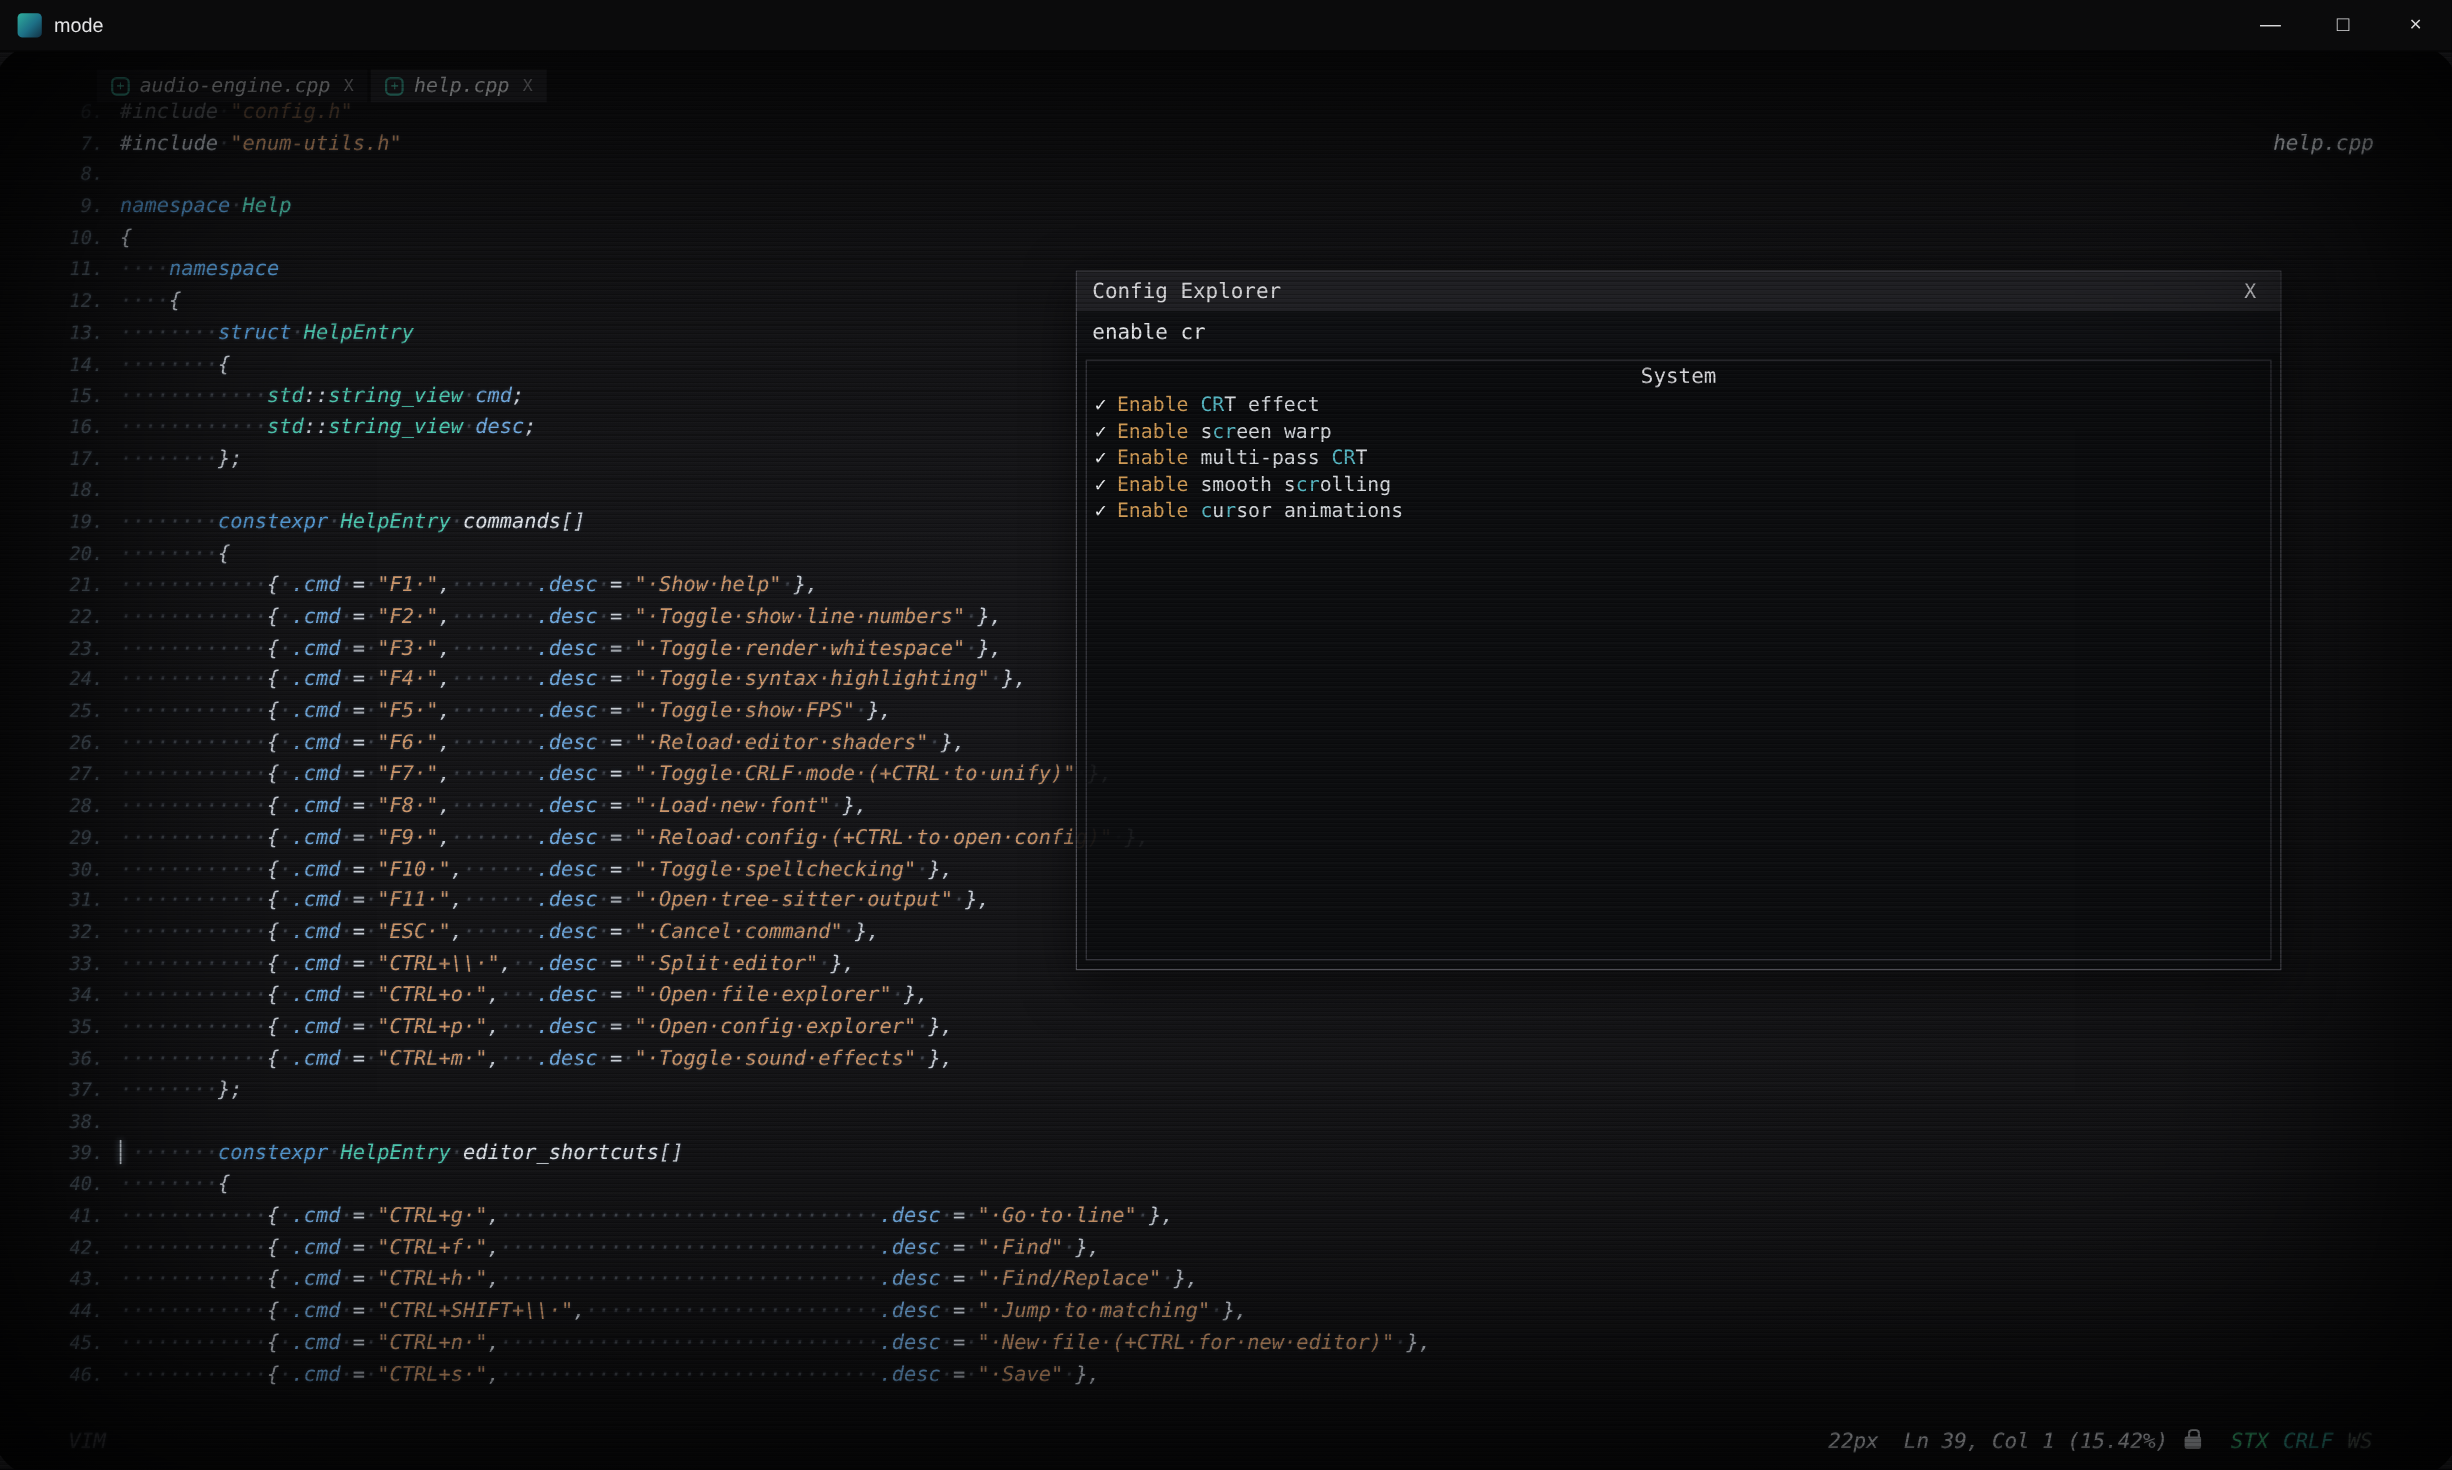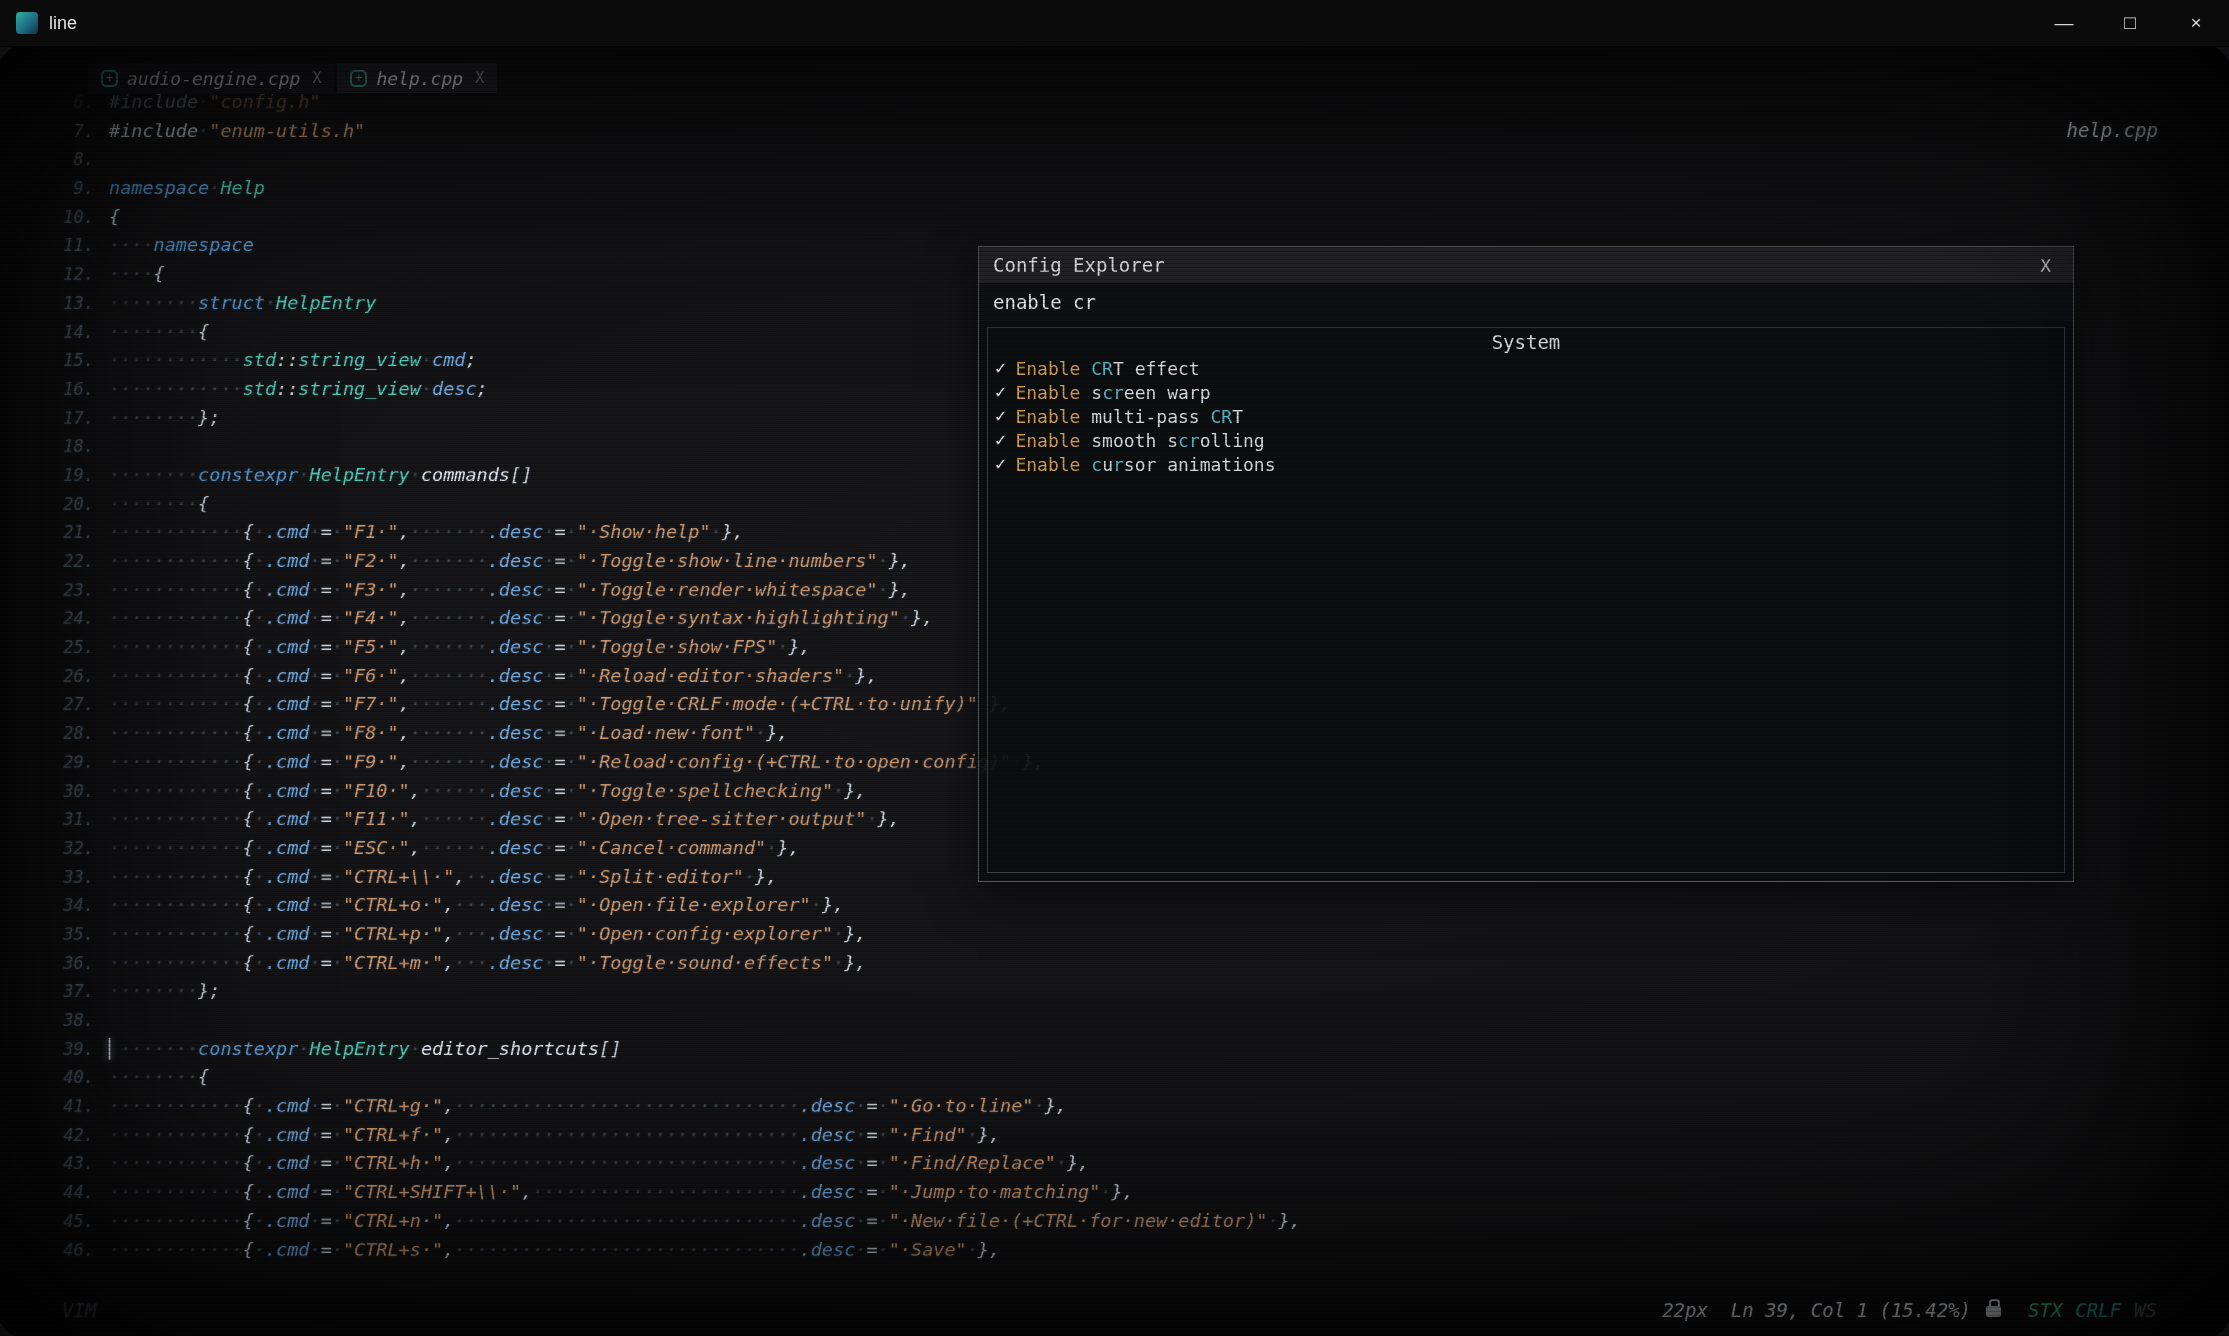--- a/index.html
+++ b/index.html
@@ -79,21 +79,21 @@
   .lock-icon{position:relative;width:15px;height:11px;background:#cfd3d8;border-radius:2px;margin:2px 4px 0 2px;}
   .lock-icon::before{content:"";position:absolute;top:-7px;left:3px;width:7px;height:6px;
     border:2px solid #cfd3d8;border-bottom:none;border-radius:4px 4px 0 0;}
   .status-flags{display:flex;gap:13px;margin-left:10px;}
 </style>
 </head>
 <body>
 
 <div class="titlebar">
   <span class="app-icon"></span>
-  <span>line</span>
+  <span>mode</span>
   <div class="win-controls">
     <span class="win-btn">—</span>
     <span class="win-btn">□</span>
     <span class="win-btn">×</span>
   </div>
 </div>
 
 <div class="screen">
 
   <div class="tabbar">

